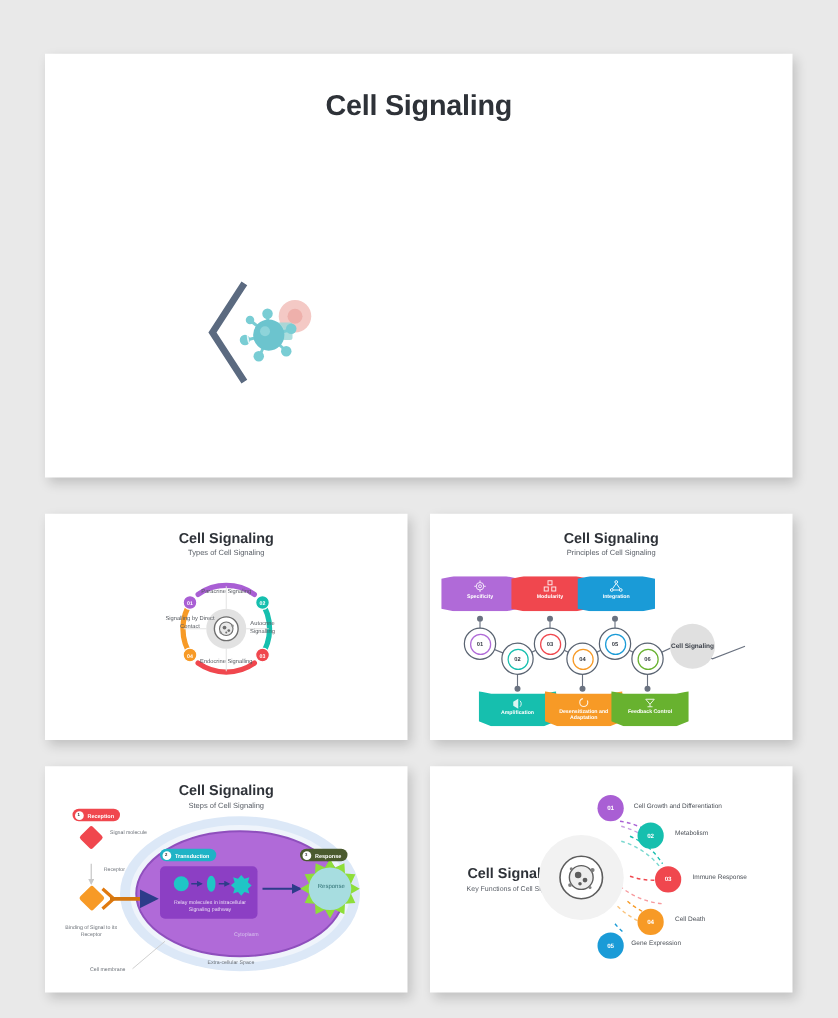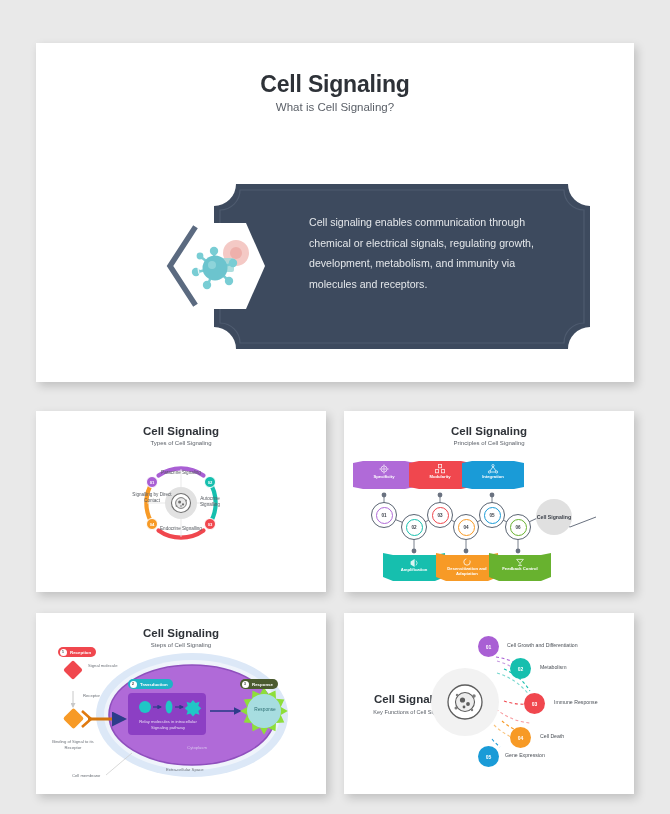--- a/index.html
+++ b/index.html
@@ -134,31 +134,21 @@
     font-size: 5.6px; color: #5b6068;
   }
 </style>
 </head>
 <body>
 
 <div class="page">
 
   <div class="slide" id="slide-hero">
     <div class="hero-title">Cell Signaling</div>
-    <div class="hero-sub">What is Cell Signaling?</div>
-
-    <div class="hero-card">
-      <svg width="376" height="165" viewBox="0 0 376 165">
-        <path d="M0,22 A22,22 0 0 0 22,0 L354,0 A22,22 0 0 0 376,22 L376,143
-                 A22,22 0 0 0 354,165 L22,165 A22,22 0 0 0 0,143 Z" fill="#3d4a5e"></path>
-        <path d="M6,26 A20,20 0 0 0 26,6 L350,6 A20,20 0 0 0 370,26 L370,139
-                 A20,20 0 0 0 350,159 L26,159 A20,20 0 0 0 6,139 Z" fill="none" stroke="#4e5b6f" stroke-width="1.2"></path>
-      </svg>
-      <div class="hero-text">Cell signaling enables communication through chemical or electrical signals, regulating growth, development, metabolism, and immunity via molecules and receptors.</div>
-    </div>
+
 
     <div class="hero-hex">
       <svg width="106" height="102" viewBox="0 0 106 102">
 
         <path d="M31,14 L7,51 L31,88" fill="none" stroke="#5b6a80" stroke-width="5.5" stroke-linecap="square"></path>
 
         <polygon points="45,8 83,8 102,51 83,94 45,94 26,51" fill="#ffffff"></polygon>
 
         <circle cx="73" cy="38" r="13" fill="#f4c9c5"></circle>
         <circle cx="73" cy="38" r="6" fill="#eeb0ab"></circle>

